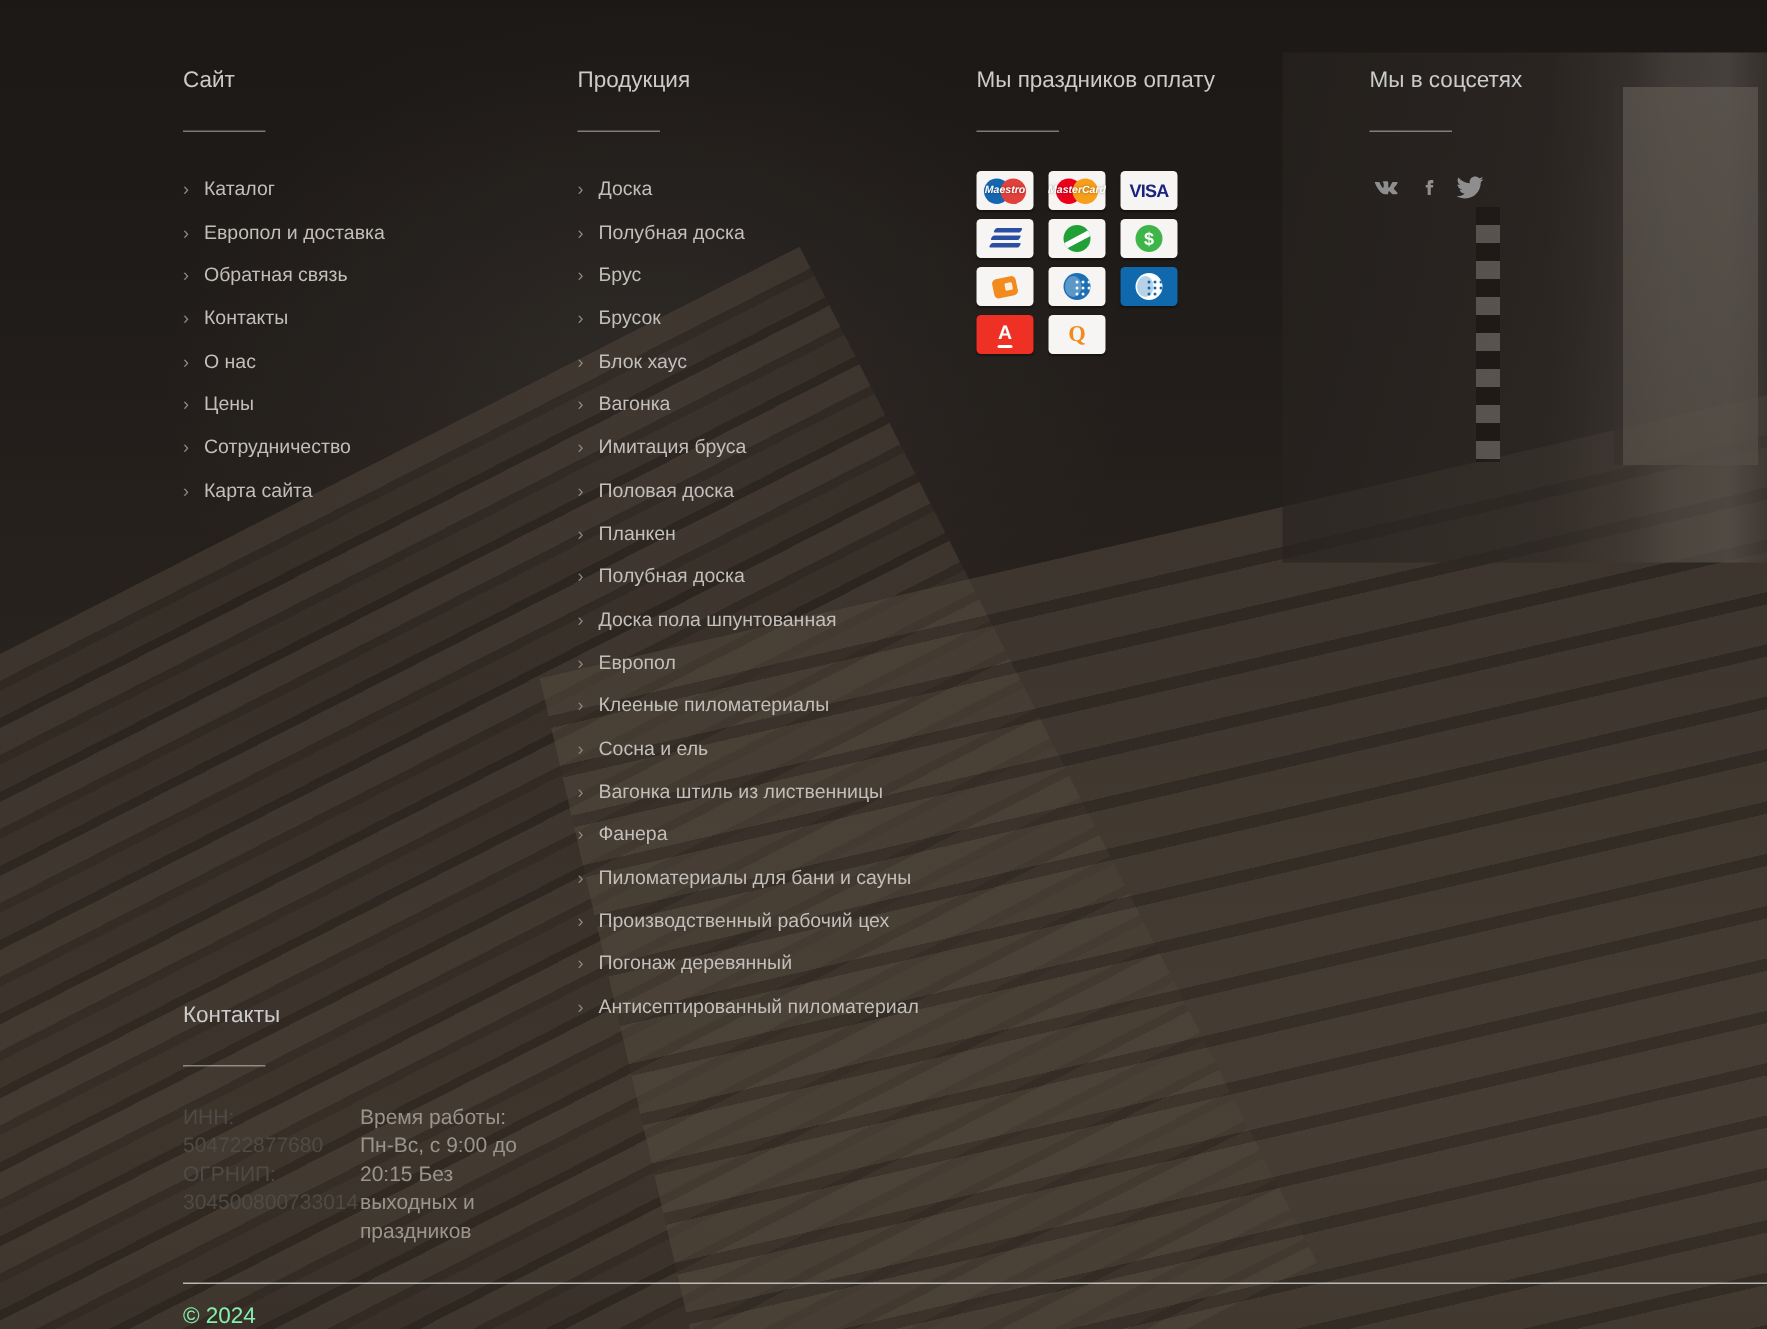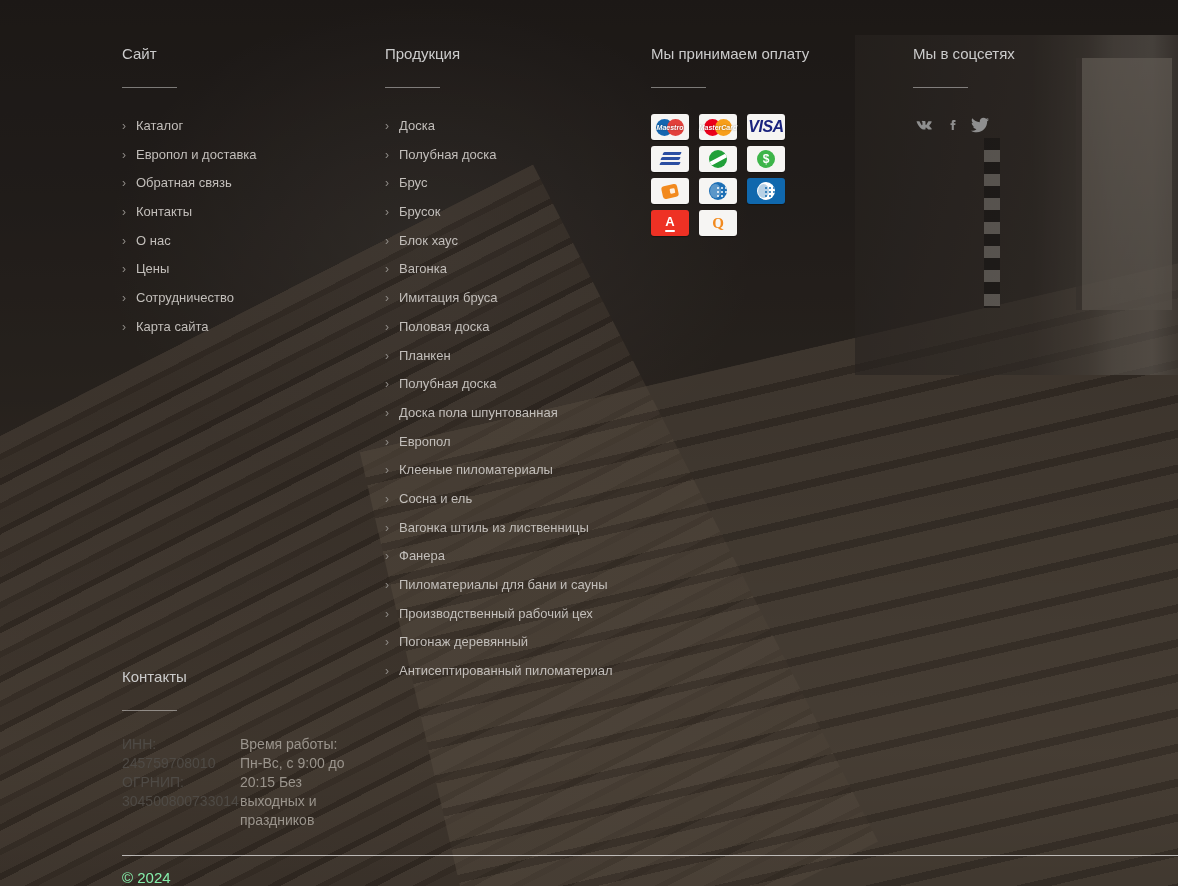--- a/index.html
+++ b/index.html
@@ -50,21 +50,21 @@
   .tile.red-bg{background:#ee3124;}
   .pm-circles{position:relative;width:28px;height:17px;}
   .pm-circles .c{position:absolute;top:0;width:17px;height:17px;border-radius:50%;}
   .c.mae-blue{left:0;background:#1466b0;}
   .c.mae-red{left:11px;background:#e2403b;}
   .c.mc-red{left:0;background:#eb001b;}
   .c.mc-orange{left:11px;background:#f79e1b;}
   .pm-word{position:absolute;left:50%;top:50%;transform:translate(-50%,-50%);
     color:#fff;font-size:7px;font-weight:bold;font-style:italic;white-space:nowrap;
     text-shadow:0 0 2px rgba(0,0,0,.4);}
-  .visa-word{color:#1a237e;font-size:16px;font-weight:bold;font-style:italic;letter-spacing:-0.5px;}
+  .visa-word{color:#1a237e;font-size:12px;font-weight:bold;letter-spacing:-0.5px;}
   .psb{position:relative;width:20px;height:14px;}
   .psb i{position:absolute;left:0;height:3px;background:#2b4ea2;border-radius:1px;transform:skewX(-28deg);}
   .psb i:nth-child(1){top:0;width:18px;left:3px;}
   .psb i:nth-child(2){top:5px;width:19px;left:1px;}
   .psb i:nth-child(3){top:10px;width:20px;left:0;}
   .sber{width:18px;height:18px;border-radius:50%;background:#21a038;position:relative;overflow:hidden;}
   .sber::after{content:"";position:absolute;left:-3px;top:7px;width:27px;height:4px;background:#fff;
     transform:rotate(-28deg);border-radius:2px;}
   .coin{width:18px;height:18px;border-radius:50%;background:#3db549;color:#fff;font-size:12px;
     font-weight:bold;display:flex;align-items:center;justify-content:center;line-height:1;}
@@ -260,21 +260,21 @@
         </li>
 
         <li>
           <span class="chev">›</span>
           <a>Антисептированный пиломатериал</a>
         </li>
       </ul>
   </div>
 
   <div class="col col-pay">
-    <h3 class="col-title">Мы принимаем оплату</h3>
+    <h3 class="col-title">Мы праздников оплату</h3>
     <div class="rule"></div>
     <div class="pay-grid">
       <div class="tile">
         <span class="pm-circles">
           <span class="c mae-blue"></span>
             <span class="c mae-red"></span>
           <span class="pm-word">Maestro</span>
         </span>
       </div>
       <div class="tile">
@@ -337,21 +337,21 @@
           <path d="M23.954 4.569c-.885.389-1.83.654-2.825.775 1.014-.611 1.794-1.574 2.163-2.723-.951.555-2.005.959-3.127 1.184-.896-.959-2.173-1.559-3.591-1.559-2.717 0-4.92 2.203-4.92 4.917 0 .39.045.765.127 1.124C7.691 8.094 4.066 6.13 1.64 3.161c-.427.722-.666 1.561-.666 2.475 0 1.71.87 3.213 2.188 4.096-.807-.026-1.566-.248-2.228-.616v.061c0 2.385 1.693 4.374 3.946 4.827-.413.111-.849.171-1.296.171-.314 0-.615-.03-.916-.086.631 1.953 2.445 3.377 4.604 3.417-1.68 1.319-3.809 2.105-6.102 2.105-.39 0-.779-.023-1.17-.067 2.189 1.394 4.768 2.209 7.557 2.209 9.054 0 13.999-7.496 13.999-13.986 0-.209 0-.42-.015-.63.961-.689 1.8-1.56 2.46-2.548l-.047-.02z"></path>
         </svg>
       </a>
     </div>
   </div>
 
   <div class="contacts">
     <h3 class="col-title">Контакты</h3>
     <div class="rule"></div>
     <div class="contact-cols">
-      <div class="c-left">ИНН: 245759708010 ОГРНИП: 304500800733014</div>
+      <div class="c-left">ИНН: 504722877680 ОГРНИП: 304500800733014</div>
       <div class="c-right">Время работы: Пн-Вс, с 9:00 до 20:15 Без выходных и праздников</div>
     </div>
   </div>
 
   <div class="divider"></div>
   <div class="copyright">© 2024</div>
 
 </div>
 
 </body></html>

